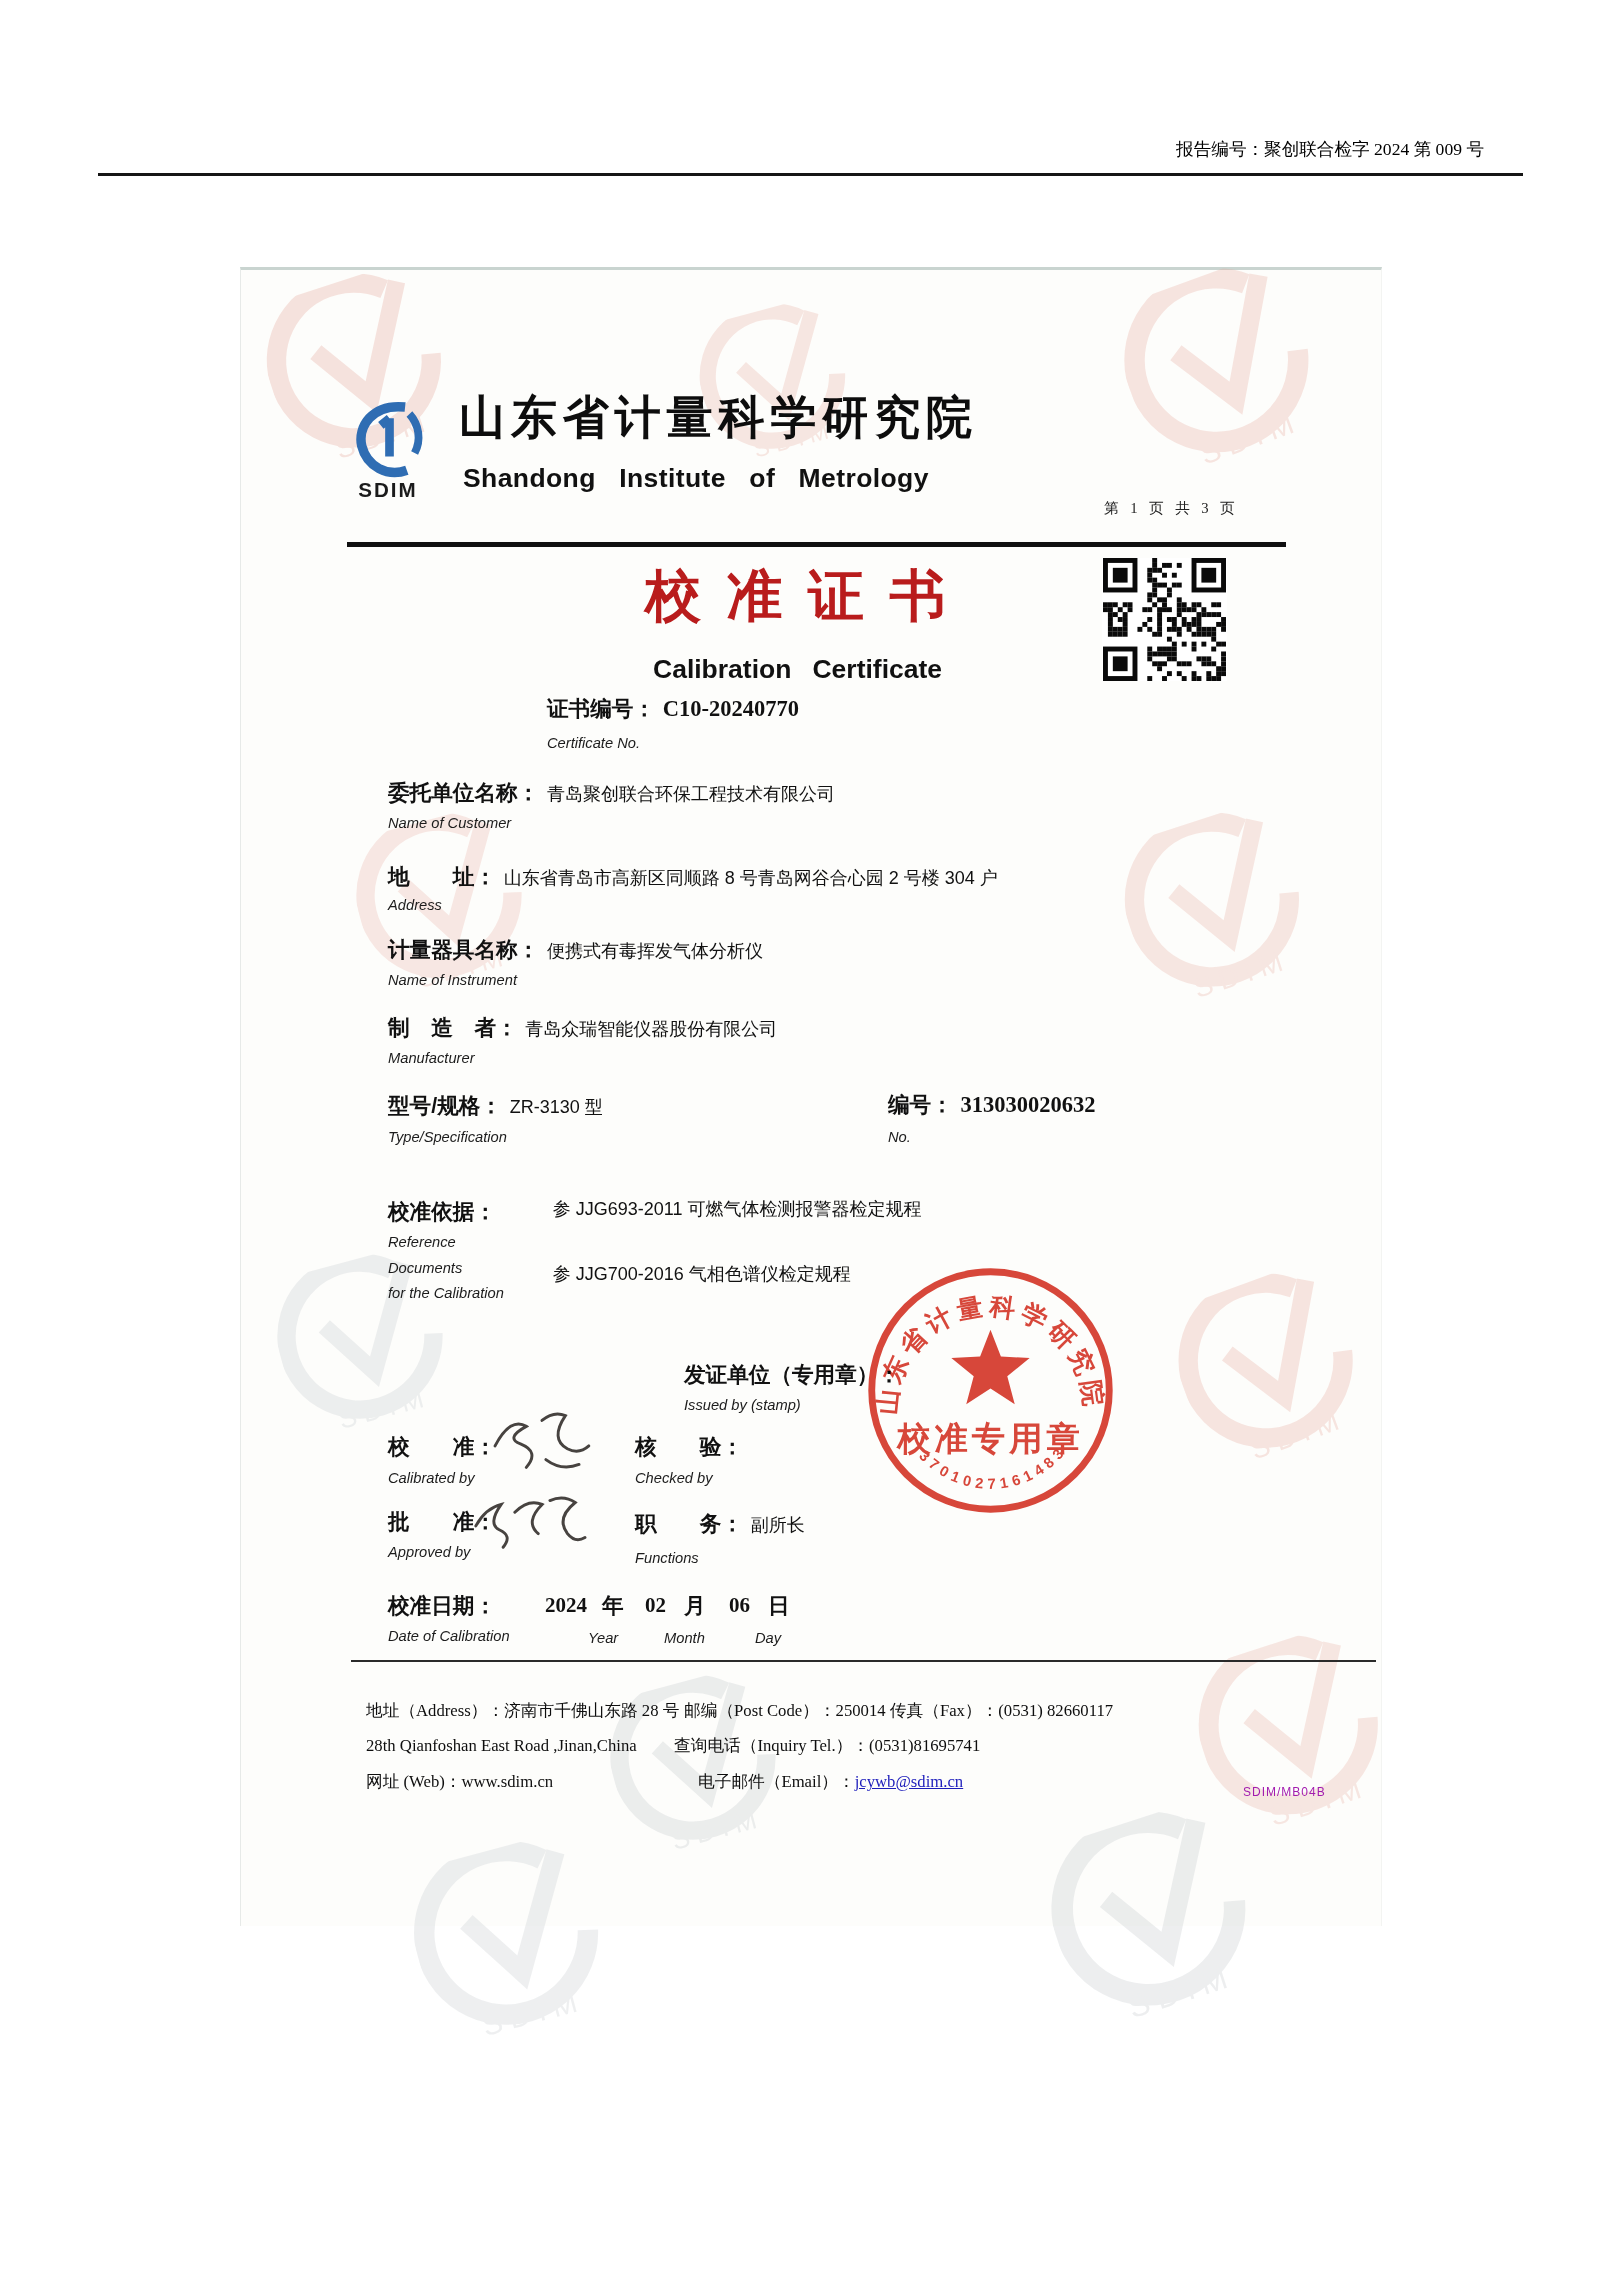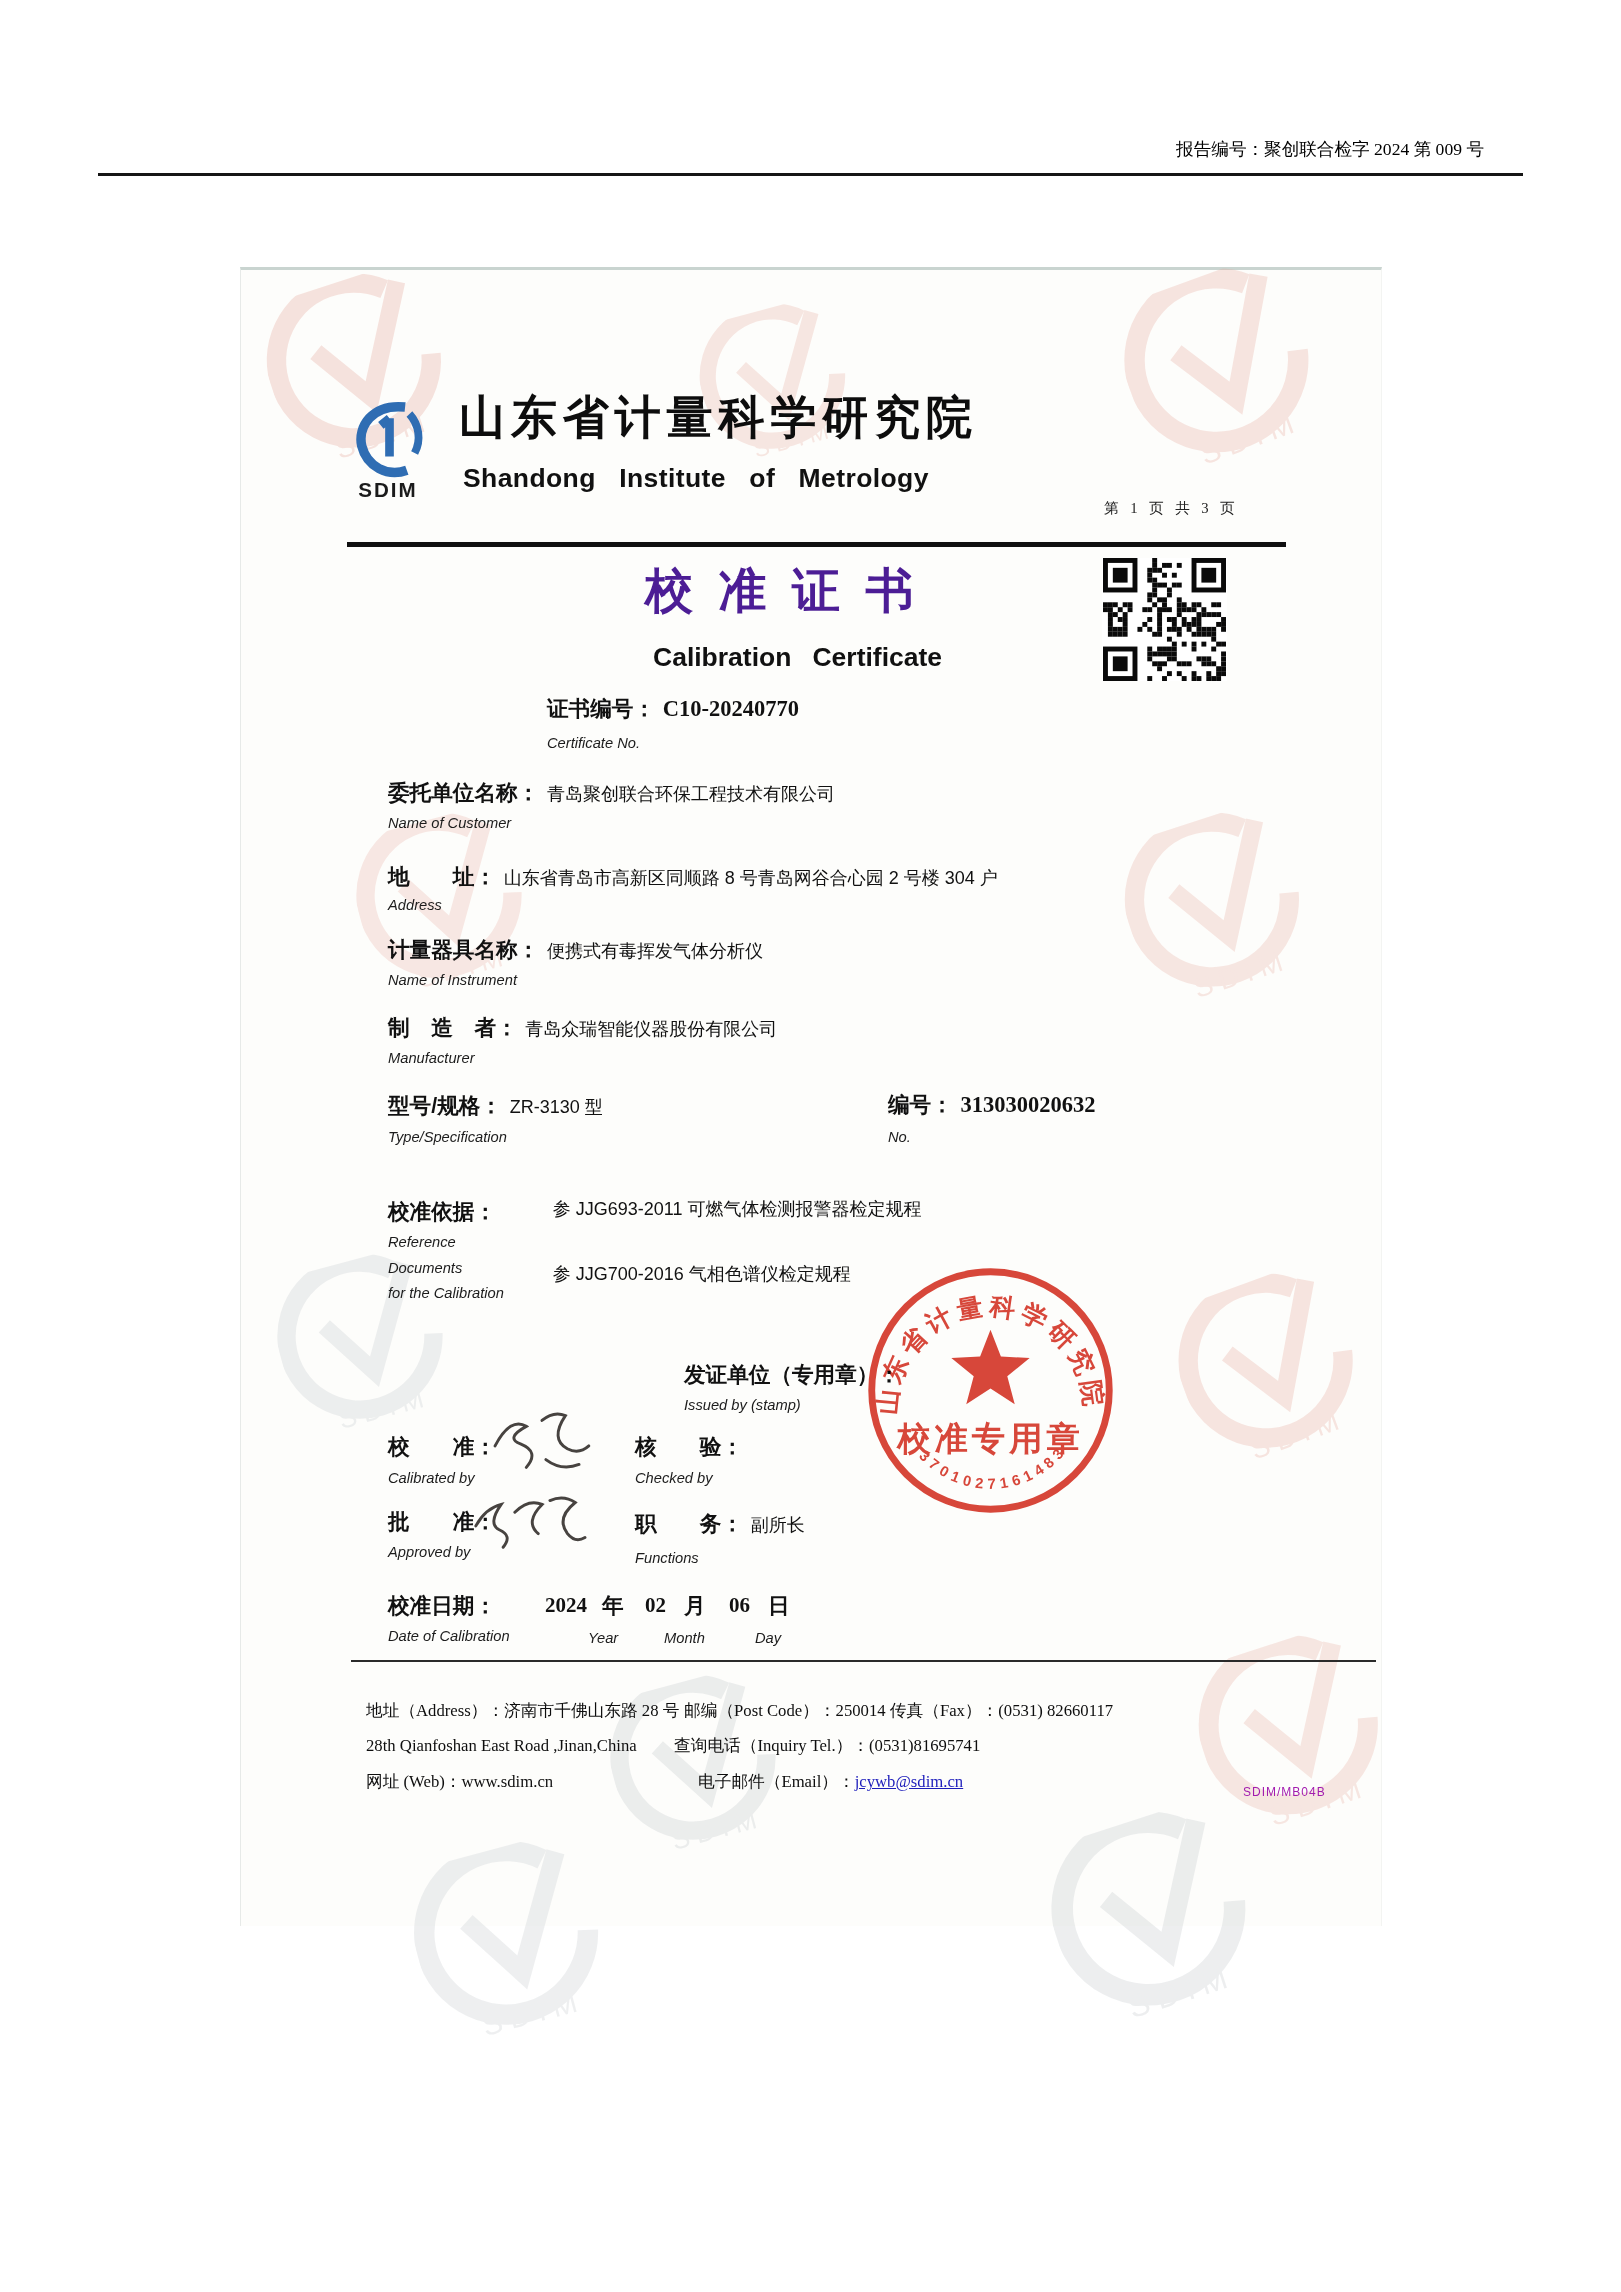--- a/index.html
+++ b/index.html
@@ -19,21 +19,21 @@
         border-top:3.9px solid #c9d4d0;border-left:1px solid #e7eae8;border-right:1px solid #f3f4f2;}
   .wm-layer{position:absolute;inset:0;pointer-events:none;}
 
   .inst-cn{margin:0;font-size:46px;font-weight:800;letter-spacing:5.9px;color:#0d0d0d;}
   .inst-en{font-size:26.5px;font-weight:800;word-spacing:15.7px;letter-spacing:0.4px;}
   .sdim-word{font-size:20.6px;font-weight:800;letter-spacing:2px;width:90px;text-align:center;color:#1b1b1b;}
   .page-info{font:14.7px "Liberation Serif",serif;letter-spacing:3.9px;color:#222;}
   .heavy-rule{height:4.9px;background:#101010;}
   .thin-rule{height:2px;background:#2a2a2a;}
 
-  .title-cn{font-size:48px;font-weight:900;letter-spacing:25.5px;color:#4c1d95;text-align:right;}
+  .title-cn{font-size:56px;font-weight:900;letter-spacing:25.5px;color:#b91c1c;text-align:right;}
   .title-en{font-size:26.5px;font-weight:800;word-spacing:13.7px;}
 
   .zl{font-weight:700;font-size:21.6px;}
   .zv{font-weight:500;font-size:18px;margin-left:7.8px;}
   .sv{font-family:"Liberation Serif",serif;font-weight:700;font-size:22.5px;margin-left:7.8px;}
   .en{font-size:14.7px;color:#1c1c1c;font-style:italic;}
   .serif17{font-family:"Liberation Serif",serif;font-size:16.7px;color:#0e0e0e;}
   .dt{font-family:"Liberation Serif",serif;font-weight:700;font-size:21px;}
   .email-link{color:#1d1dbb;text-decoration:underline;}
   .formno{font-family:Liberation Sans, sans-serif;font-size:12px;letter-spacing:1px;color:#a21caf;}
@@ -298,21 +298,21 @@
         <rect x="0" y="0" width="35" height="35"></rect>
         <rect fill="#fff" x="5" y="5" width="25" height="25"></rect>
         <rect x="10" y="10" width="15" height="15"></rect>
         <rect x="90" y="0" width="35" height="35"></rect>
         <rect fill="#fff" x="95" y="5" width="25" height="25"></rect>
         <rect x="100" y="10" width="15" height="15"></rect>
         <rect x="0" y="90" width="35" height="35"></rect>
         <rect fill="#fff" x="5" y="95" width="25" height="25"></rect>
         <rect x="10" y="100" width="15" height="15"></rect>
       </svg>
-    <div class="abs title-en" style="left:412px;top:372px">Calibration Certificate</div>
+    <div class="abs title-en" style="left:412px;top:384px">Calibration Certificate</div>
 
     <div class="abs" style="left:306px;top:425px">
       <span class="zl">证书编号：</span><span class="sv">C10-20240770</span>
     </div>
     <div class="abs en" style="left:306px;top:465px">Certificate No.</div>
 
     <div class="abs" style="left:147px;top:510px">
       <span class="zl">委托单位名称：</span><span class="zv">青岛聚创联合环保工程技术有限公司</span>
     </div>
     <div class="abs en" style="left:147px;top:545px">Name of Customer</div>

